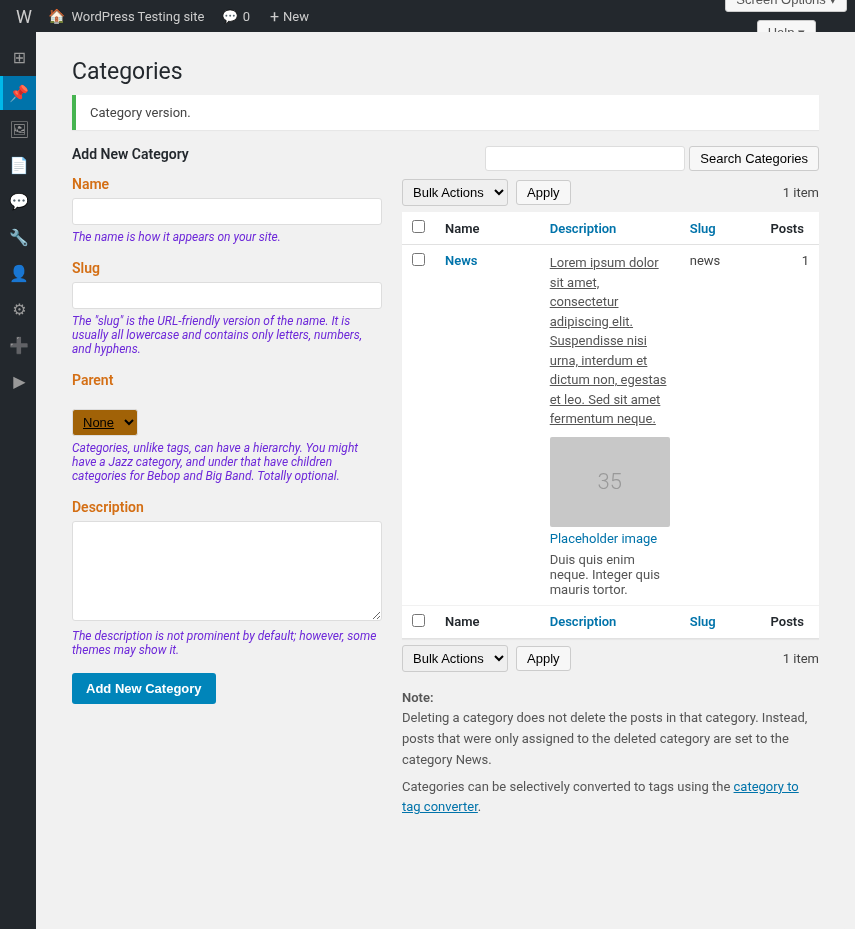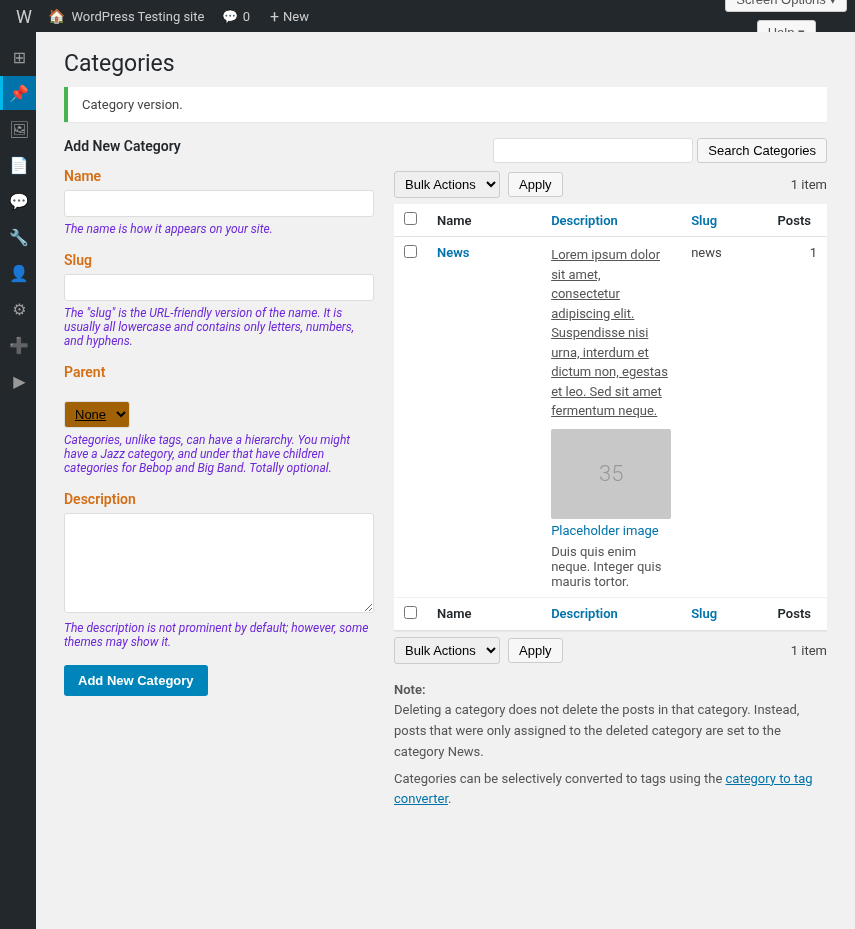--- a/index.html
+++ b/index.html
@@ -50,21 +50,21 @@
     .sidebar-icon.active {
       background: #0073aa;
       color: #fff;
       border-left: 3px solid #00b9eb;
     }
 
     
     #main-content {
       flex: 1;
       background: #f1f1f1;
-      padding: 8px;
+      padding: 16px;
       border-radius: 13px;
     }
     .top-btn {
       background: #f7f7f7;
       border: 1px solid #ccc;
       border-radius: 3px;
       padding: 4px 10px;
       cursor: pointer;
       font-size: 13px;
       color: #555;

